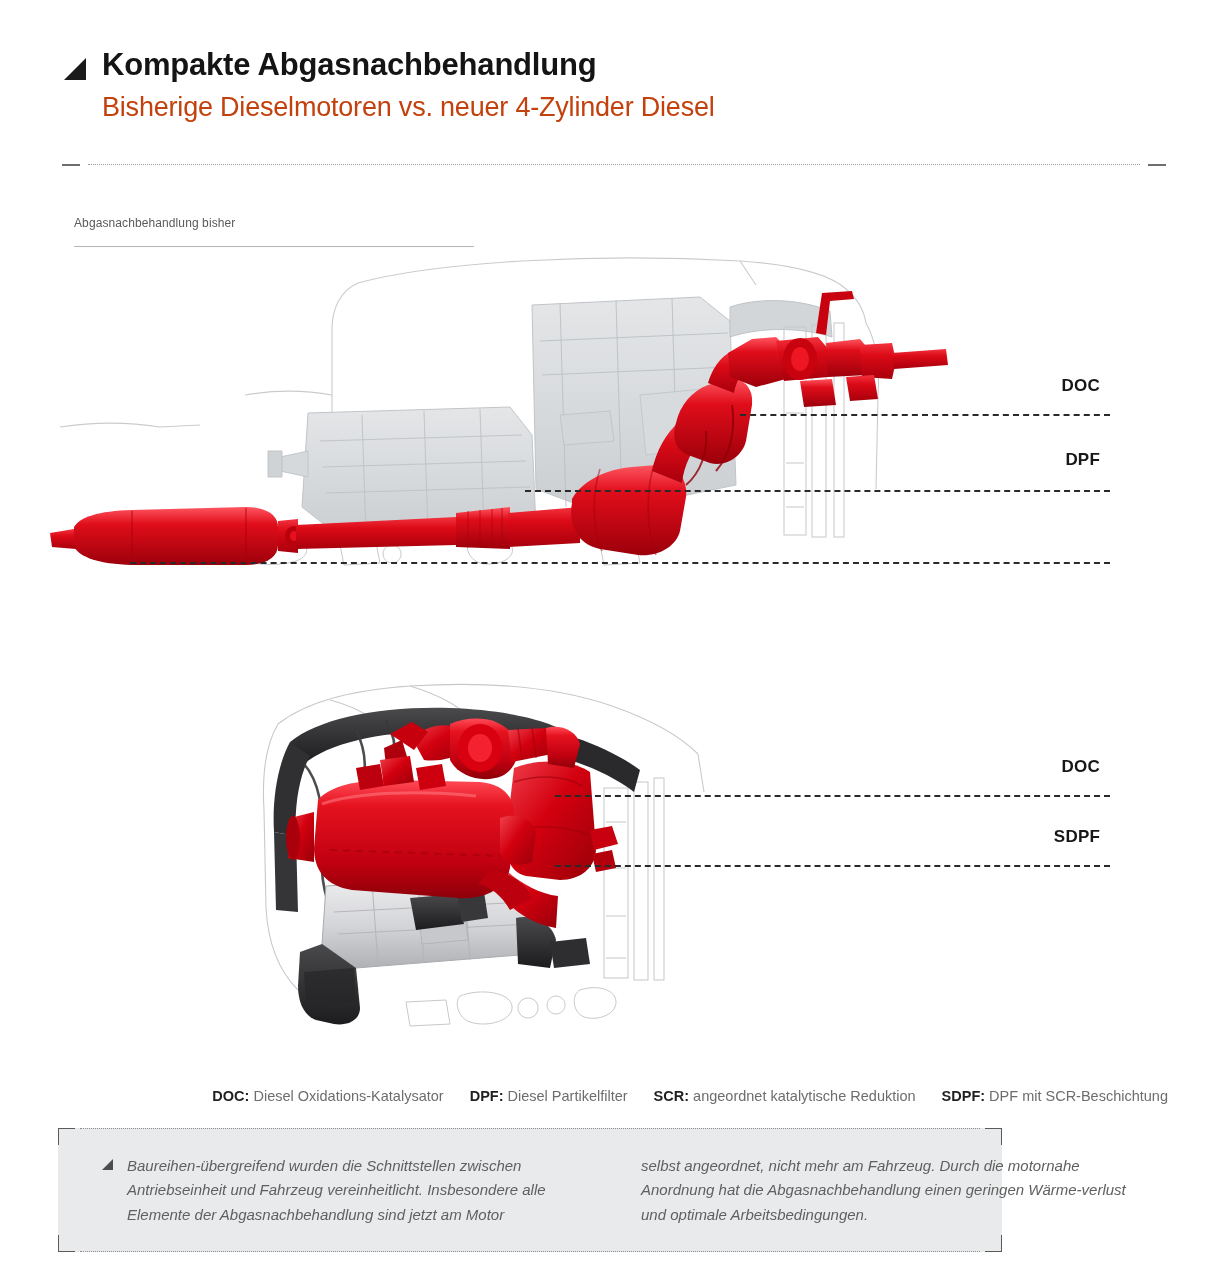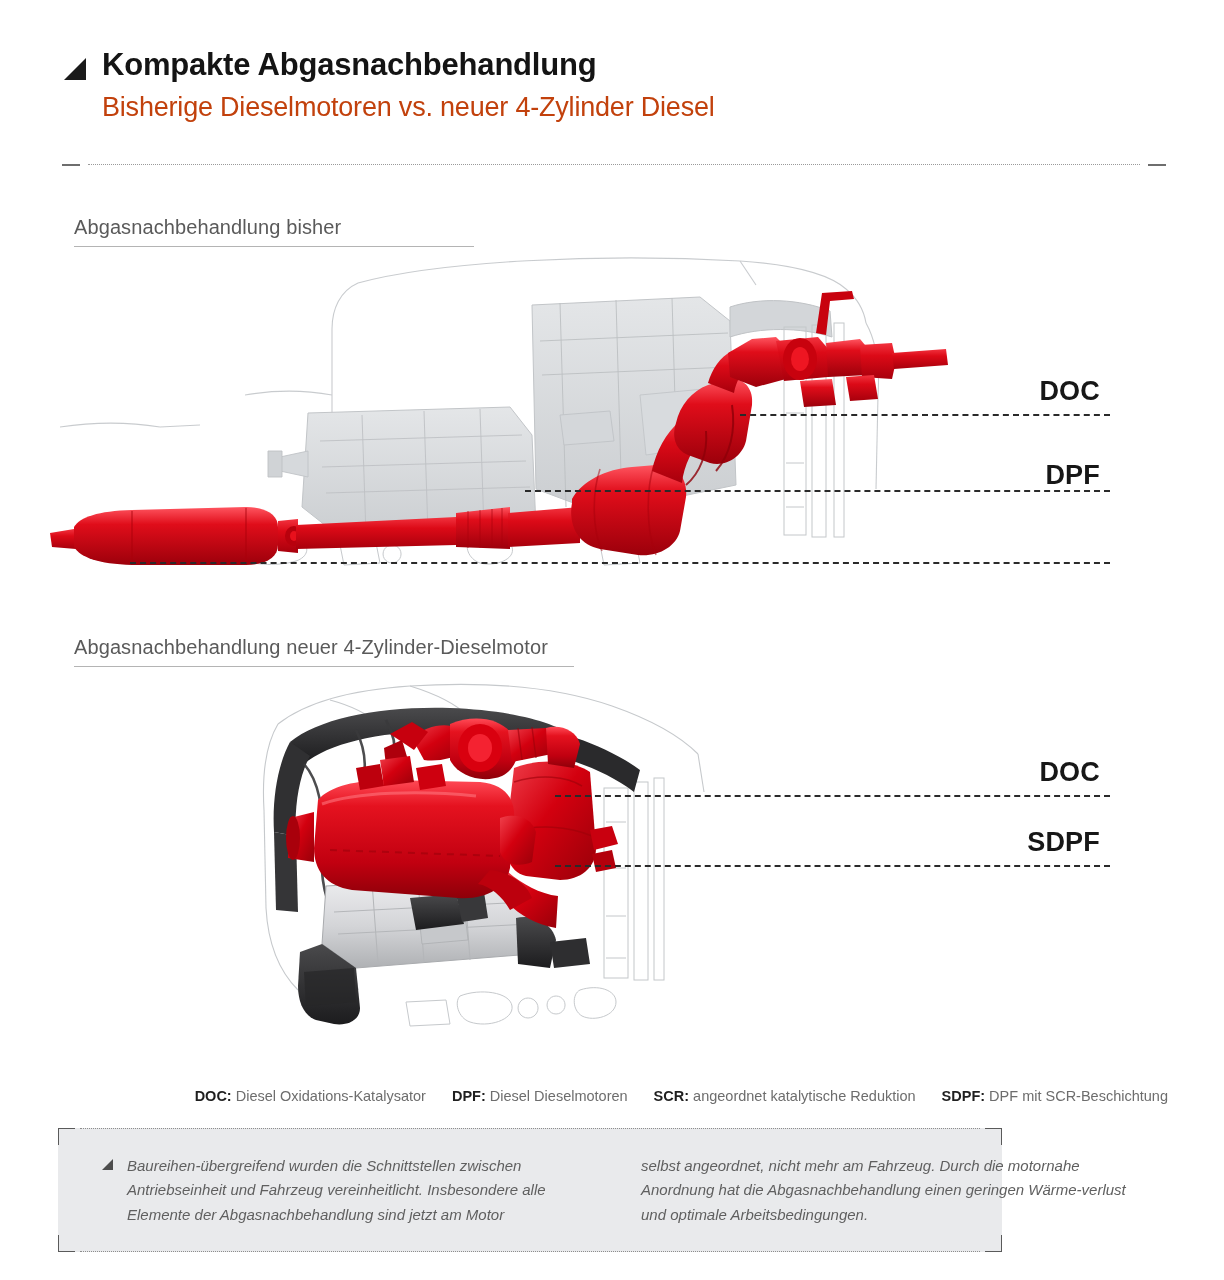--- a/index.html
+++ b/index.html
@@ -81,23 +81,23 @@
     left: 26px;
     right: 26px;
     top: 0;
     height: 1px;
     border-top: 1px dotted #9a9a9a;
   }
 
   
   .section-label {
     position: absolute;
-    font-size: 20px;
+    font-size: 12px;
     color: #5a5a5a;
-    padding-bottom: 7px;
+    padding-bottom: 16px;
     border-bottom: 1.5px solid #b4b4b4;
     white-space: nowrap;
     letter-spacing: 0.1px;
   }
   #sec-label-1 { left: 74px; top: 216px; width: 400px; }
   #sec-label-2 { left: 74px; top: 636px; width: 500px; }
 
   
   .panel { position: absolute; }
   #panel-top { left: 40px; top: 245px; width: 960px; height: 335px; }
@@ -105,21 +105,21 @@
   .panel svg { display: block; width: 100%; height: 100%; }
 
   
   .leader {
     position: absolute;
     height: 0;
     border-top: 2px dashed #2a2a2a;
   }
   .callout-label {
     position: absolute;
-    font-size: 27px;
+    font-size: 17px;
     font-weight: bold;
     color: #171717;
     text-align: right;
     white-space: nowrap;
     letter-spacing: 0.2px;
   }
 
   
   .abbrev-row {
     position: absolute;
@@ -354,25 +354,24 @@
           <path d="M676 226 C 690 210, 696 186, 692 160"></path>
         </g>
       </g>
     </svg>
   </div>
 
   <div class="leader" id="leader-doc-1" style="left:740px; top:414px; width:370px;"></div>
   <div class="callout-label" id="label-doc-1" style="left:930px; top:376px; width:170px;">DOC</div>
 
   <div class="leader" id="leader-dpf-1" style="left:525px; top:490px; width:585px;"></div>
-  <div class="callout-label" id="label-dpf-1" style="left:930px; top:460px; width:170px;">DPF</div>
+  <div class="callout-label" id="label-dpf-1" style="left:930px; top:450px; width:170px;">DPF</div>
 
   <div class="leader" id="leader-scr-1" style="left:130px; top:562px; width:980px;"></div>
 
-  <div class="section-label" id="sec-label-2">Abgasnachbehandlung neuer 4-Zylinder-Dieselmotor</div>
 
   <div class="panel" id="panel-bottom">
     <svg viewBox="0 0 500 375" preserveAspectRatio="none">
       <defs>
         <linearGradient id="redPlenum" x1="0" y1="0" x2="0" y2="1">
           <stop offset="0%" stop-color="#FF4A56"></stop>
           <stop offset="22%" stop-color="#E5121F"></stop>
           <stop offset="70%" stop-color="#C10010"></stop>
           <stop offset="100%" stop-color="#8E0009"></stop>
         </linearGradient>
@@ -515,21 +514,21 @@
   <div class="leader" id="leader-sdpf-2" style="left:555px; top:865px; width:555px;"></div>
   <div class="callout-label" id="label-sdpf-2" style="left:918px; top:827px; width:182px;">SDPF</div>
 
   <div class="abbrev-row">
     <div class="abbrev">
       <b>DOC:</b>
       <span>Diesel Oxidations-Katalysator</span>
     </div>
     <div class="abbrev">
       <b>DPF:</b>
-      <span>Diesel Dieselmotoren</span>
+      <span>Diesel Partikelfilter</span>
     </div>
     <div class="abbrev">
       <b>SCR:</b>
       <span>angeordnet katalytische Reduktion</span>
     </div>
     <div class="abbrev">
       <b>SDPF:</b>
       <span>DPF mit SCR-Beschichtung</span>
     </div>
   </div>

